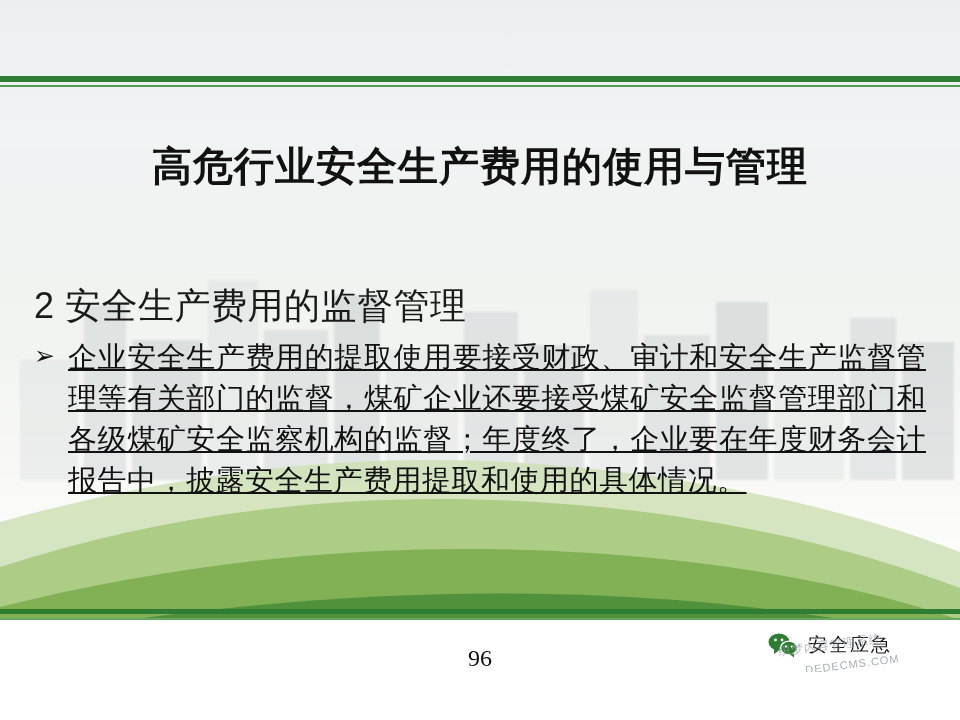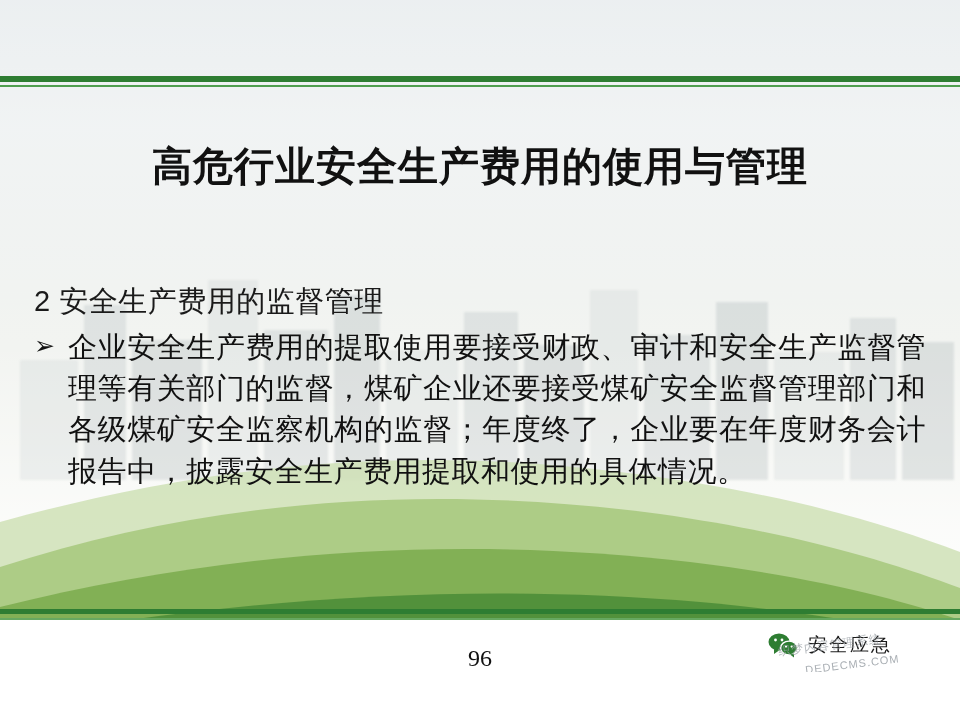--- a/index.html
+++ b/index.html
@@ -129,21 +129,21 @@
   }
 
   
   .body-area {
     position: absolute;
     left: 34px;
     top: 282px;
     width: 892px;
   }
   .line-1 {
-    font-size: 29px;
+    font-size: 36px;
     color: #1a1a1a;
     line-height: 1.35;
     margin-bottom: 6px;
     letter-spacing: 0.5px;
   }
   .bullet-row {
     display: flex;
     align-items: flex-start;
     font-size: 29px;
     color: #111111;
@@ -154,20 +154,21 @@
     flex: 0 0 auto;
     width: 34px;
     font-size: 25px;
     line-height: 1.5;
     color: #111111;
   }
   .bullet-text {
     flex: 1 1 auto;
     text-align: justify;
     text-justify: inter-ideograph;
+    text-decoration: underline;
   }
 
   
   .page-number {
     position: absolute;
     left: 0;
     bottom: 0;
     width: 960px;
     text-align: center;
     font-size: 24px;

